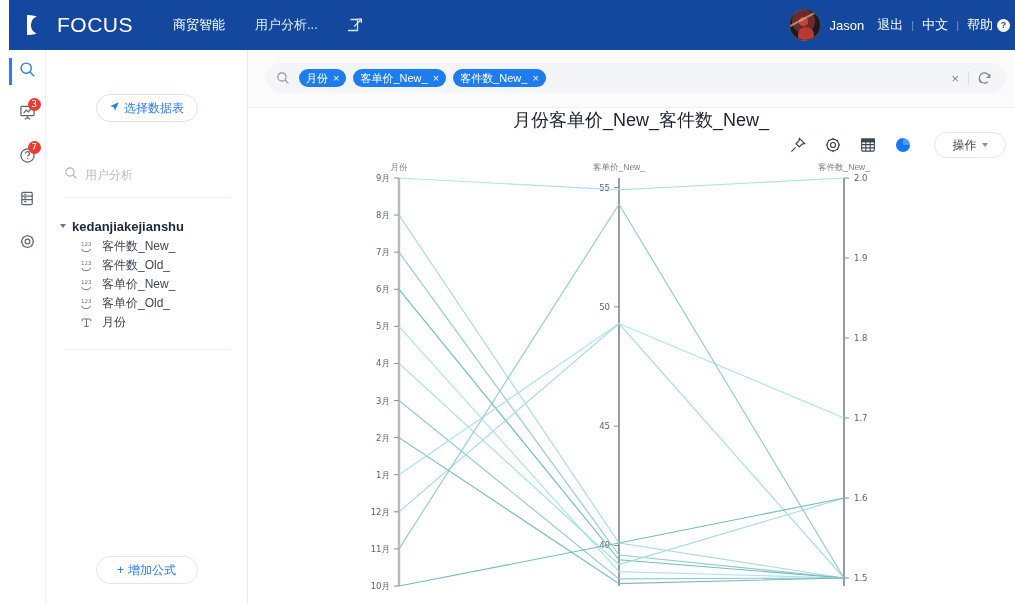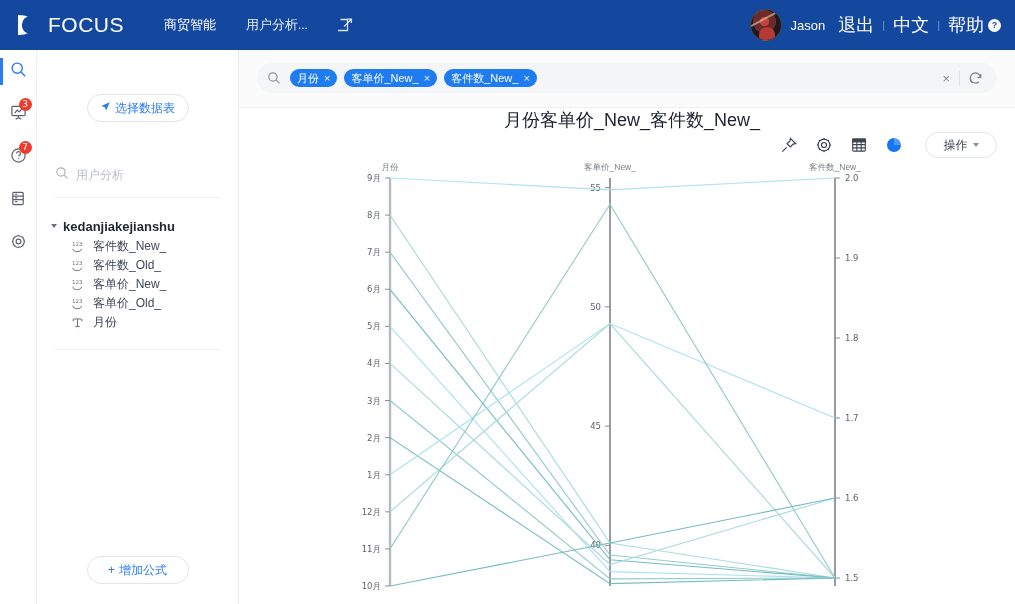--- a/index.html
+++ b/index.html
@@ -3,38 +3,38 @@
 <meta charset="utf-8">
 <title>FOCUS BI</title>
 <style>
   * { box-sizing: border-box; margin: 0; padding: 0; }
   html, body {
     width: 1015px; height: 604px;
     font-family: "Liberation Sans", "DejaVu Sans", sans-serif;
     background: #ffffff;
     overflow: hidden;
   }
-  .app { position: relative; width: 881px; height: 604px; }
+  .app { position: relative; width: 881px; height: 604px; margin-left: 9px; }
 
   
   .header {
     position: absolute; top: 0; left: 0;
     width: 1015px; height: 50px;
     background: #14489e;
     display: flex; align-items: center;
   }
   .logo-wrap { display: flex; align-items: center; margin-left: 14px; }
   .logo-mark {
     width: 26px; height: 26px; position: relative; margin-right: 8px;
   }
   .logo-mark svg { display: block; }
   .logo-text {
     color: #ffffff; font-size: 21px; letter-spacing: .5px; font-weight: 400;
   }
-  .nav { display: flex; align-items: center; margin-left: 40px; gap: 30px; font-family: Liberation Serif, serif; }
+  .nav { display: flex; align-items: center; margin-left: 40px; gap: 30px; }
   .nav-item {
     color: #e6ecf7; font-size: 13px; cursor: pointer; white-space: nowrap;
   }
   .nav-item.active { color: #ffffff; }
   .nav-icon-btn {
     color: #dce5f5; display: flex; align-items: center; cursor: pointer;
   }
   .header-right {
     margin-left: auto; display: flex; align-items: center;
     margin-right: 14px; gap: 0;
@@ -48,21 +48,21 @@
   .avatar::before {
     content:""; position:absolute; left:-4px; top:6px; width:42px; height:2px;
     background:rgba(230,220,180,.55); transform:rotate(-28deg);
   }
   .avatar::after {
     content:""; position:absolute; left:8px; top:17px; width:16px; height:16px;
     border-radius:50% 50% 40% 40%; background:#b43a33;
   }
   .uname { color:#ffffff; font-size:13px; margin-right:13px; }
   .hsep { color:#6f95cf; font-size:11px; margin:0 8px; }
-  .hlink { color:#ffffff; font-size:18px; cursor:pointer; white-space:nowrap;}
+  .hlink { color:#ffffff; font-size:13px; cursor:pointer; white-space:nowrap;}
   .help-wrap { display:flex; align-items:center; gap:4px; cursor:pointer;}
   .qmark {
     width:13px;height:13px;border-radius:50%;background:#ffffff;color:#14489e;
     font-size:9px;line-height:13px;text-align:center;font-weight:700;
   }
 
   
   .rail {
     position: absolute; top: 50px; left: 0;
     width: 37px; height: 554px;

